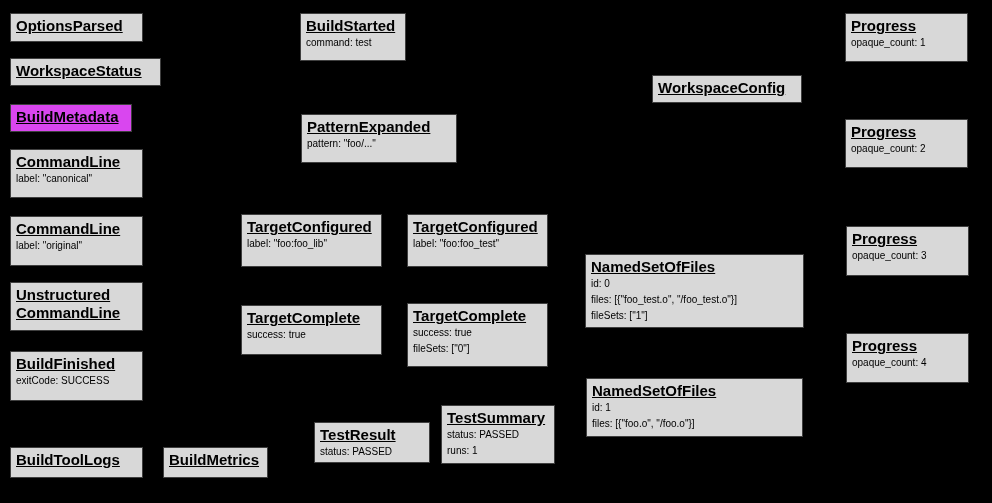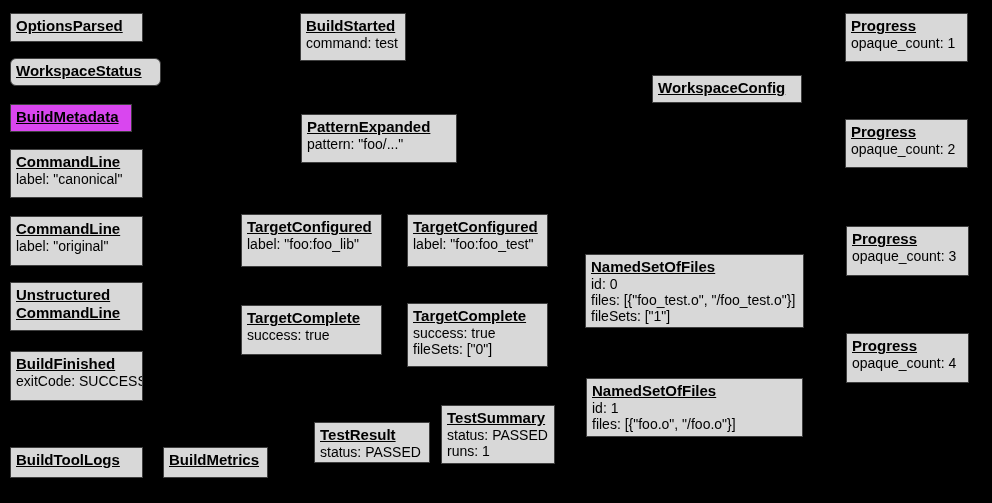--- a/index.html
+++ b/index.html
@@ -27,34 +27,34 @@
   .node-title {
     display: block;
     font-size: 15px;
     line-height: 18px;
     font-weight: bold;
     text-decoration: underline;
     white-space: pre-line;
     color: #000000;
   }
   .node-line {
-    font-size: 14px;
+    font-size: 10px;
     line-height: 16px;
     white-space: nowrap;
     color: #000000;
   }
 </style>
 </head>
 <body>
 
 <div class="canvas" style="background: rgb(0, 0, 0);">
     <div class="node" style="left: 10px; top: 13px; width: 133px; height: 29px; background: rgb(216, 216, 216); border-color: rgb(63, 63, 63);">
       <span class="node-title">OptionsParsed</span>
     </div>
-    <div class="node" style="left: 10px; top: 58px; width: 151px; height: 28px; background: rgb(216, 216, 216); border-color: rgb(63, 63, 63); border-radius: 6px;">
+    <div class="node" style="left: 10px; top: 58px; width: 151px; height: 28px; background: rgb(216, 216, 216); border-color: rgb(63, 63, 63);">
       <span class="node-title">WorkspaceStatus</span>
     </div>
     <div class="node" style="left: 10px; top: 104px; width: 122px; height: 28px; background: #d946ef; border-color: rgb(63, 63, 63);">
       <span class="node-title">BuildMetadata</span>
     </div>
     <div class="node" style="left: 10px; top: 149px; width: 133px; height: 49px; background: rgb(216, 216, 216); border-color: rgb(63, 63, 63);">
       <span class="node-title">CommandLine</span>
       <div class="node-line">label: "canonical"</div>
     </div>
     <div class="node" style="left: 10px; top: 216px; width: 133px; height: 50px; background: rgb(216, 216, 216); border-color: rgb(63, 63, 63);">

